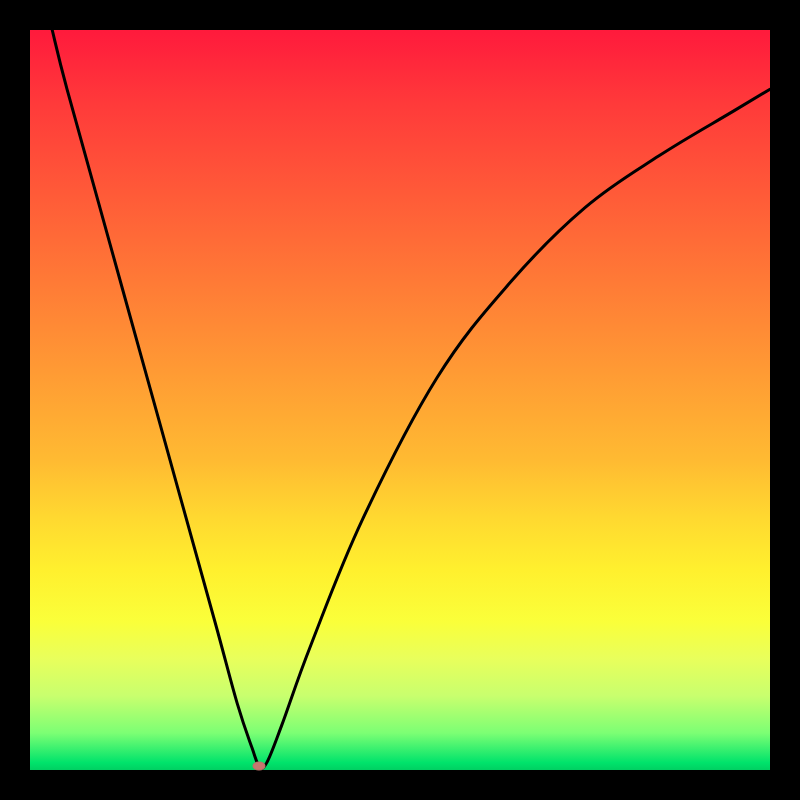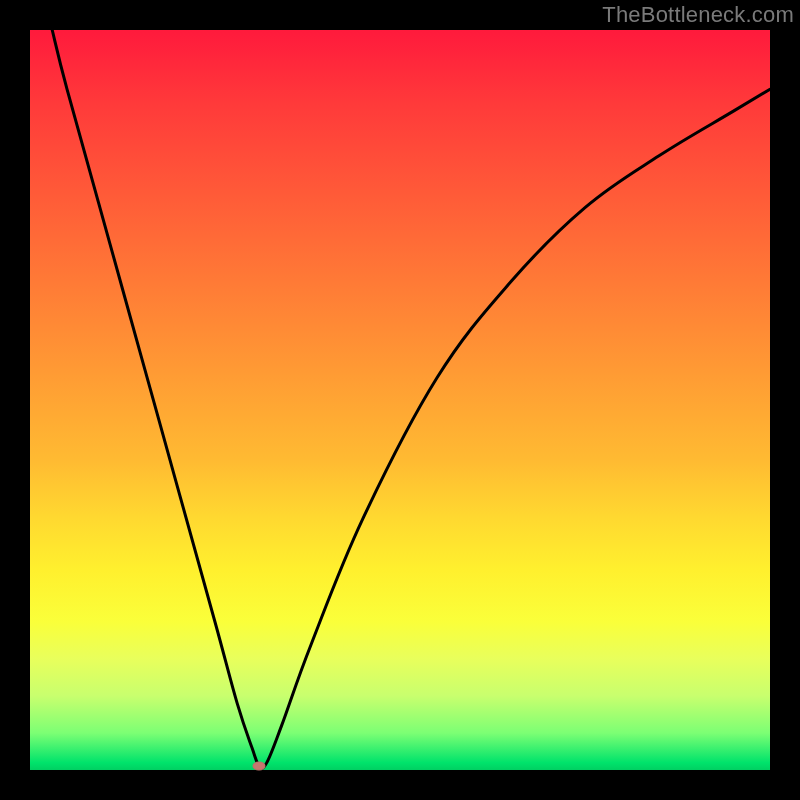--- a/index.html
+++ b/index.html
@@ -67,21 +67,20 @@
     background: #c5776f;
     transform: translate(-50%, -50%);
     box-shadow: 0 0 0 1px rgba(0,0,0,0.05) inset;
   }
 </style>
 </head>
 <body>
 
 <div class="frame">
 
-  <div class="attribution">TheBottleneck.com</div>
 
   <div class="plot-area">
 
     <svg class="curve-svg" viewBox="0 0 740 740">
       <path d="M 22.2 0.0 C 24.9 10.7, 27.7 24.6, 37.0 59.2 C 46.3 93.8, 60.7 144.4, 74.0 192.4 C 87.3 240.4, 97.7 277.6, 111.0 325.6 C 124.3 373.6, 134.7 410.8, 148.0 458.8 C 161.3 506.8, 174.3 553.4, 185.0 592.0 C 195.7 630.6, 200.5 650.8, 207.2 673.4 C 213.9 696.0, 218.0 706.5, 222.0 717.8 C 226.0 729.1, 226.7 733.6, 229.4 736.3 C 232.1 739.0, 232.8 739.9, 236.8 732.6 C 240.8 725.3, 243.6 716.9, 251.6 695.6 C 259.6 674.3, 266.5 651.5, 281.2 614.2 C 295.9 576.9, 310.4 536.4, 333.0 488.4 C 355.6 440.4, 380.4 390.4, 407.0 347.8 C 433.6 305.2, 454.4 282.2, 481.0 251.6 C 507.6 221.0, 528.4 200.2, 555.0 177.6 C 581.6 155.0, 602.4 143.1, 629.0 125.8 C 655.6 108.5, 683.0 93.4, 703.0 81.4 C 723.0 69.4, 733.3 63.2, 740.0 59.2" fill="none" stroke="#000" stroke-width="3" stroke-linecap="round" stroke-linejoin="round"></path>
     </svg>
 
     <div class="vertex-marker" style="left: 229.4px; top: 736.3px; background: rgb(197, 119, 111);"></div>
 
   </div>

